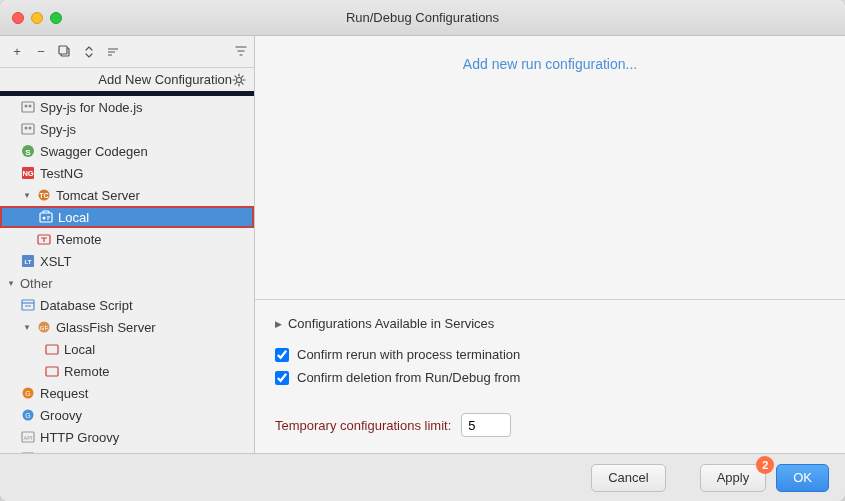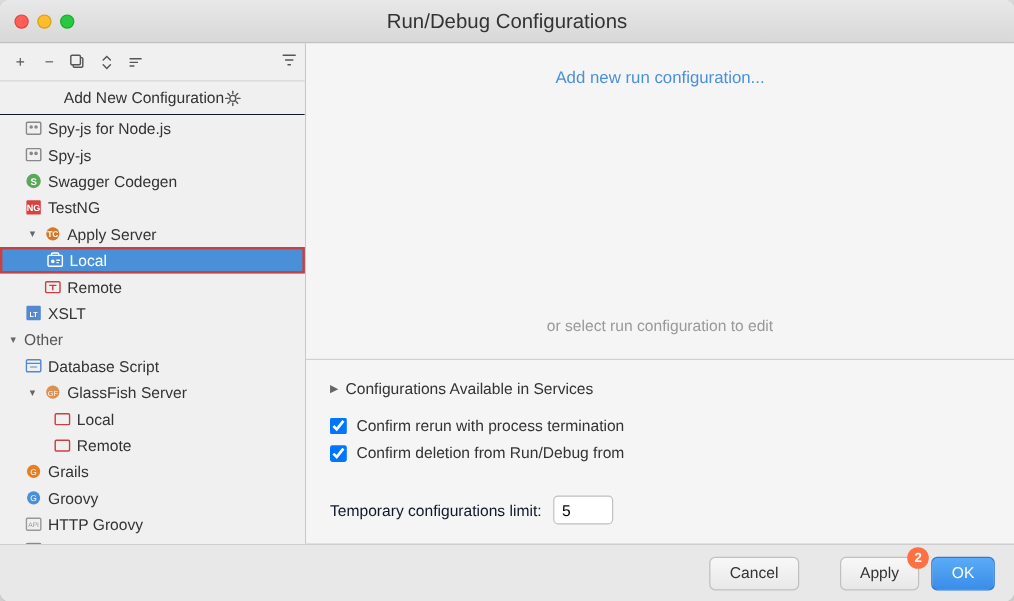--- a/index.html
+++ b/index.html
@@ -47,21 +47,21 @@
     }
     .tl-close { background: #ff5f57; border: 0.5px solid #e0443e; }
     .tl-min { background: #febc2e; border: 0.5px solid #d4a017; }
     .tl-max { background: #28c840; border: 0.5px solid #1aab29; }
 
     .titlebar-title {
       position: absolute;
       left: 50%;
       transform: translateX(-50%);
       color: #333;
-      font-size: 17px;
+      font-size: 13px;
       font-weight: 500;
     }
 
     .content {
       display: flex;
       flex: 1;
       overflow: hidden;
     }
 
     
@@ -97,23 +97,23 @@
       border-radius: 3px;
       font-size: 13px;
       color: #555;
     }
 
     .add-config-header {
       height: 28px;
       background: #f0f0f0;
       display: flex;
       align-items: center;
-      justify-content: center;
+      justify-content: flex-end;
       padding: 0 8px;
-      border-bottom: 1px solid #0f172a;
+      border-bottom: 5px solid #0f172a;
       flex-shrink: 0;
     }
 
     .add-config-label {
       font-size: 13px;
       color: #333;
       font-weight: 500;
     }
 
     .config-list {
@@ -248,21 +248,21 @@
     }
 
     .temp-config-row {
       display: flex;
       align-items: center;
       gap: 10px;
     }
 
     .temp-config-label {
       font-size: 13px;
-      color: #0f172a;
+      color: #7f1d1d;
     }
 
     .temp-config-input {
       width: 50px;
       height: 24px;
       border: 1px solid #c0c0c0;
       border-radius: 4px;
       padding: 0 6px;
       font-size: 13px;
       background: white;
@@ -432,21 +432,21 @@
         </div>
 
         <div class="tree-item indent-1">
           <span class="chevron">▾</span>
           <span class="item-icon icon-tomcat">
             <svg width="14" height="14" viewBox="0 0 14 14" fill="none">
                 <circle cx="7" cy="7" r="5.5" fill="#d4792a"></circle>
                 <text x="7" y="10" text-anchor="middle" fill="white" font-size="7" font-weight="bold">TC</text>
               </svg>
           </span>
-          <span class="item-label">Apply Server</span>
+          <span class="item-label">Tomcat Server</span>
         </div>
 
         <div class="tree-item indent-2 selected" style="border: 2px solid #c94040;">
           <span class="item-icon icon-local">
             <svg width="14" height="14" viewBox="0 0 14 14" fill="none">
                 <rect x="1" y="3" width="12" height="9" rx="1" stroke="white" stroke-width="1.2" fill="none"></rect>
                 <path d="M4 3V2a1 1 0 011-1h4a1 1 0 011 1v1" stroke="white" stroke-width="1.2"></path>
                 <circle cx="5" cy="8" r="1.5" fill="white"></circle>
                 <line x1="8" y1="7" x2="11" y2="7" stroke="white" stroke-width="1.2"></line>
                 <line x1="8" y1="9" x2="10" y2="9" stroke="white" stroke-width="1.2"></line>
@@ -520,21 +520,21 @@
           <span class="item-label">Remote</span>
         </div>
 
         <div class="tree-item indent-1">
           <span class="item-icon">
             <svg width="14" height="14" viewBox="0 0 14 14" fill="none">
                 <circle cx="7" cy="7" r="5.5" fill="#e67e22"></circle>
                 <text x="7" y="10" text-anchor="middle" fill="white" font-size="7">G</text>
               </svg>
           </span>
-          <span class="item-label">Grails</span>
+          <span class="item-label">Request</span>
         </div>
 
         <div class="tree-item indent-1">
           <span class="item-icon">
             <svg width="14" height="14" viewBox="0 0 14 14" fill="none">
                 <circle cx="7" cy="7" r="5.5" fill="#4a90d9"></circle>
                 <text x="7" y="10" text-anchor="middle" fill="white" font-size="7">G</text>
               </svg>
           </span>
           <span class="item-label">Groovy</span>
@@ -559,21 +559,20 @@
           </span>
           <span class="item-label">Java Scratch</span>
         </div>
 
       </div>
     </div>
 
     <div class="right-panel">
       <div class="right-top">
         <span class="add-config-link">Add new run configuration...</span>
-        <span class="or-text">or select run configuration to edit</span>
       </div>
 
       <div class="right-bottom">
         <div class="services-section">
           <div class="services-header">
             <span class="services-chevron">▶</span>
             <span>Configurations Available in Services</span>
           </div>
         </div>
 

